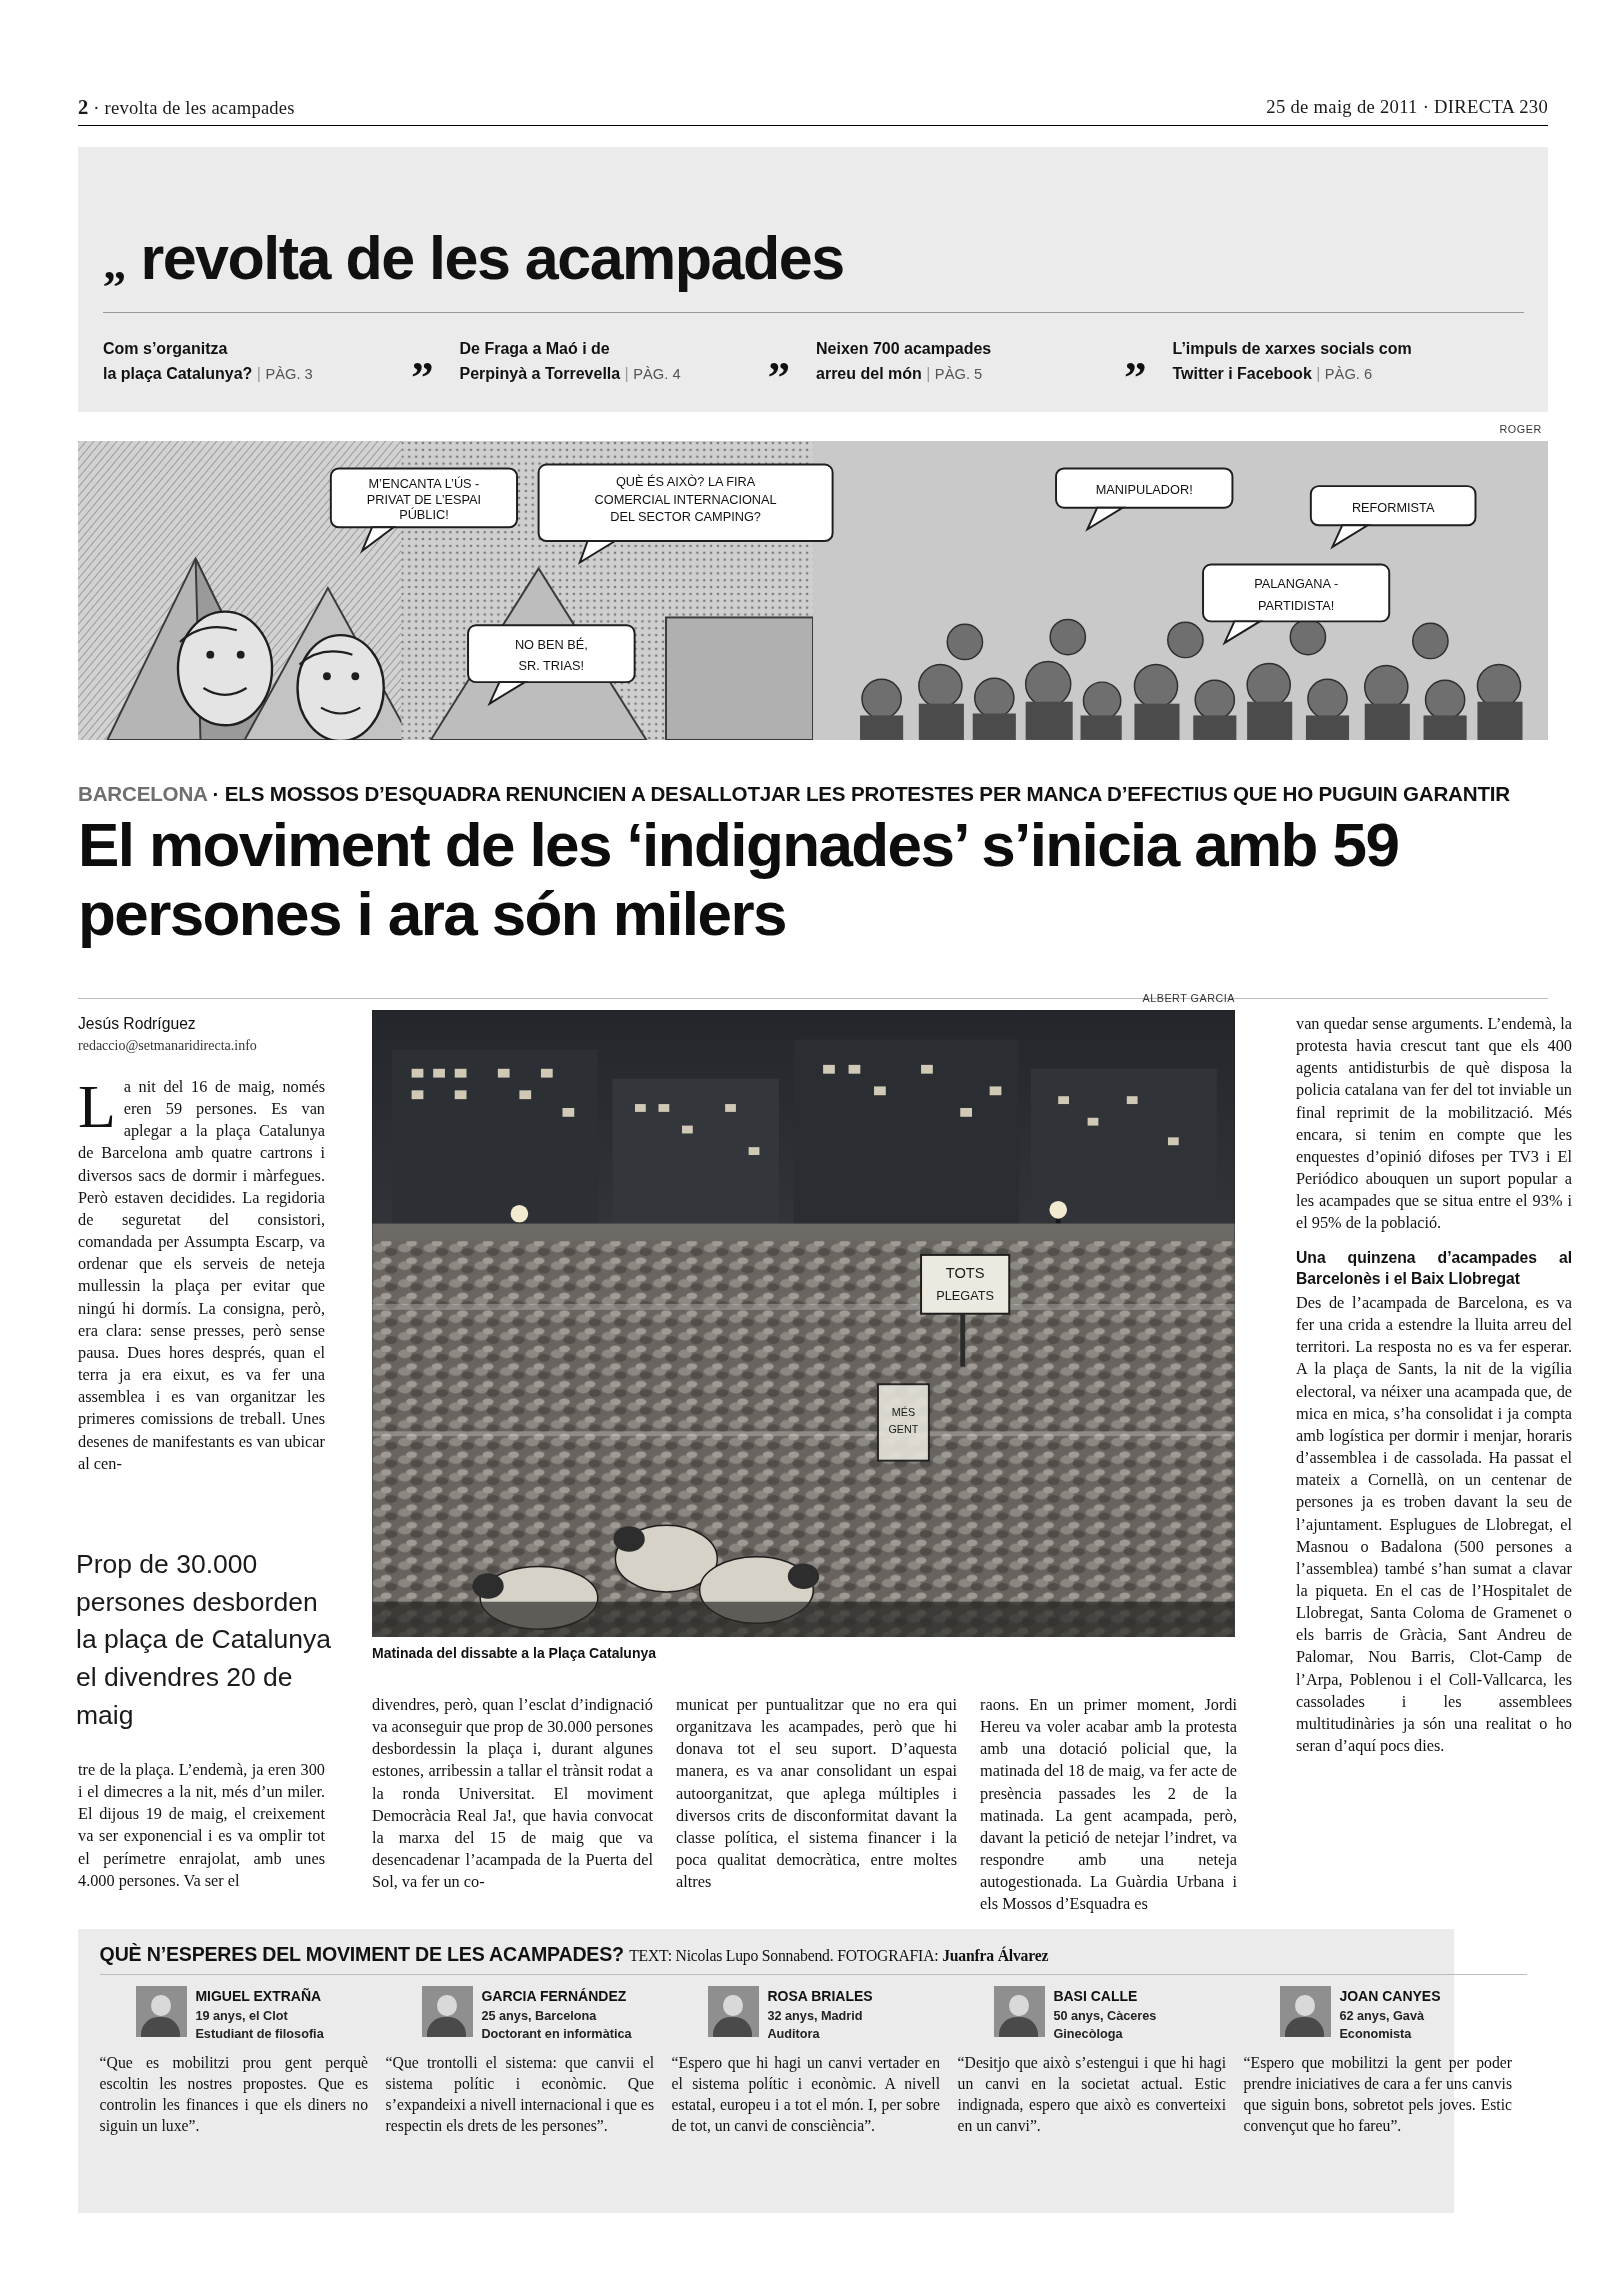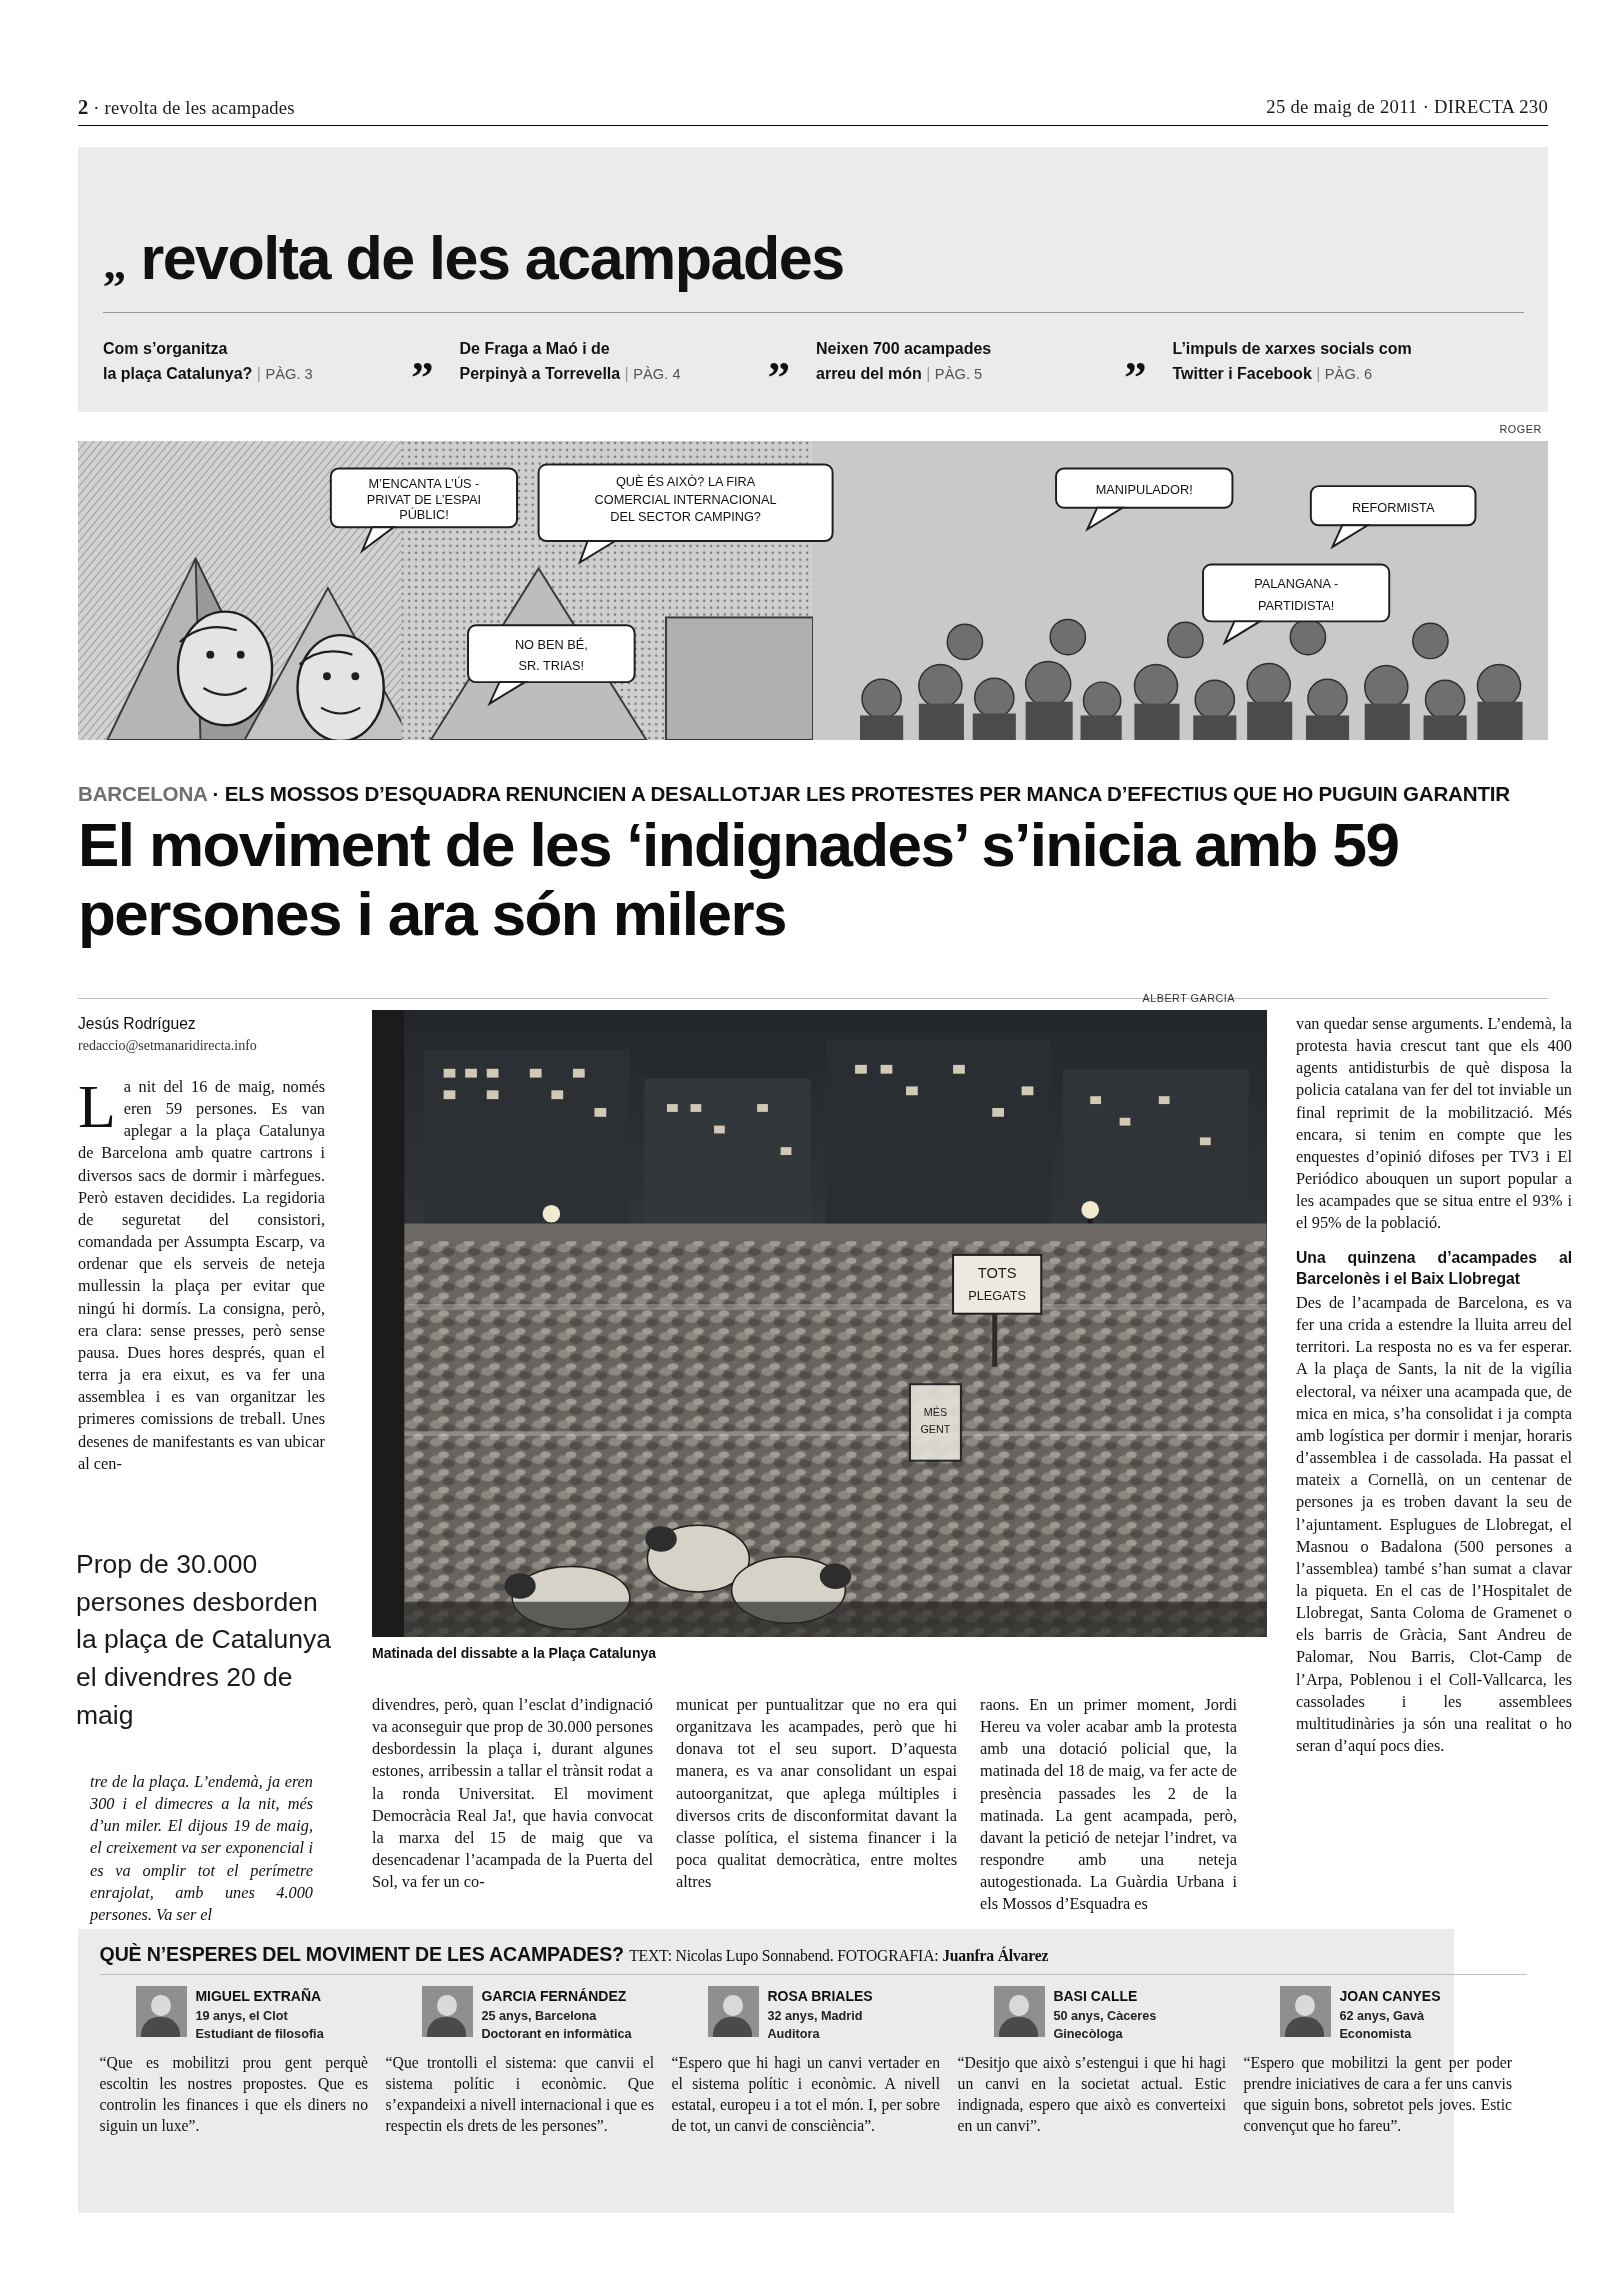--- a/index.html
+++ b/index.html
@@ -50,26 +50,26 @@
   .byline .mail{font-family:"Liberation Serif",serif;font-size:14px;color:#333;}
 
   .col1{position:absolute;left:78px;top:1076px;width:247px;font-size:16.3px;line-height:1.36;text-align:justify;}
   .col1 p{margin:0;}
   .dropcap{float:left;font-family:"Liberation Serif",serif;font-size:62px;line-height:49px;
            padding:5.9px 7.8px 0 0;font-weight:normal;}
 
   .pullquote{position:absolute;left:76px;top:1546px;width:265px;font-family:"Liberation Sans",sans-serif;
              font-size:26.5px;line-height:1.42;color:#1a1a1a;}
   .col1b{position:absolute;left:78px;top:1759px;width:247px;font-size:16.3px;line-height:1.36;text-align:justify;}
-  .col1b p{margin:12px;font-style:italic;}
+  .col1b p{margin:0;}
 
   
   .photo-wrap{position:absolute;left:372px;top:1010px;width:863px;}
   .photo-credit{position:absolute;right:0;top:-17.6px;font-family:"Liberation Sans",sans-serif;font-size:10.8px;letter-spacing:0.5px;color:#333;}
-  .photo{width:863px;height:627px;position:relative;overflow:hidden;background:#1b1b1b;padding-left:32px;}
+  .photo{width:863px;height:627px;position:relative;overflow:hidden;background:#1b1b1b;}
   .photo-cap{font-family:"Liberation Sans",sans-serif;font-weight:bold;font-size:14px;margin-top:7.8px;color:#111;}
 
   .col2{position:absolute;left:372px;top:1694px;width:281px;font-size:16.3px;line-height:1.36;text-align:justify;}
   .col3{position:absolute;left:676px;top:1694px;width:281px;font-size:16.3px;line-height:1.36;text-align:justify;}
   .col4{position:absolute;left:980px;top:1694px;width:257px;font-size:16.3px;line-height:1.36;text-align:justify;}
   .col5{position:absolute;left:1272px;top:1013px;width:276px;font-size:16.3px;line-height:1.36;text-align:justify;margin-left:24px;}
   .col2 p,.col3 p,.col4 p,.col5 p{margin:0;}
   .subhead{font-family:"Liberation Sans",sans-serif;font-weight:bold;font-size:15.7px;line-height:1.3;margin:13.7px 0 2.9px;}
 
   

